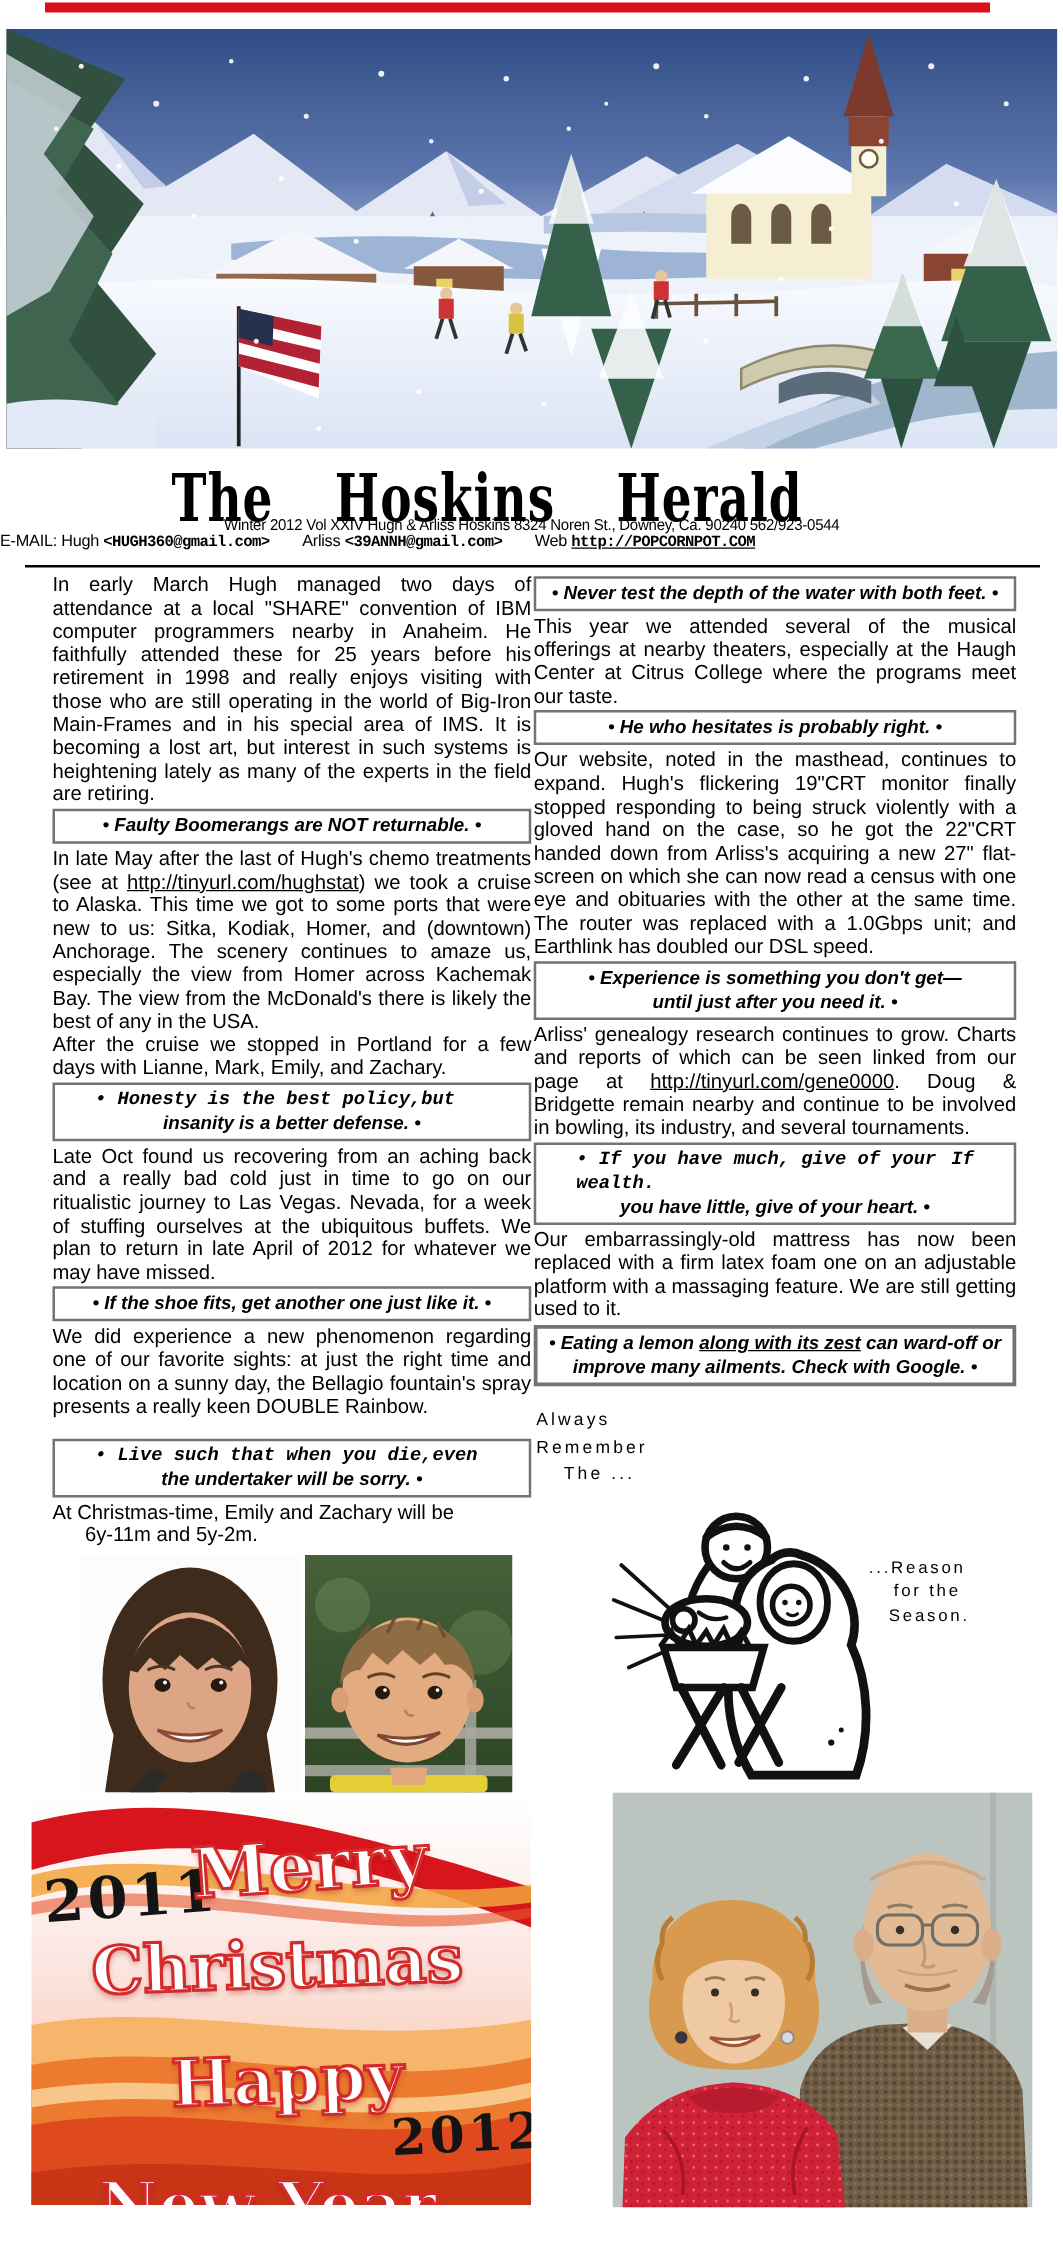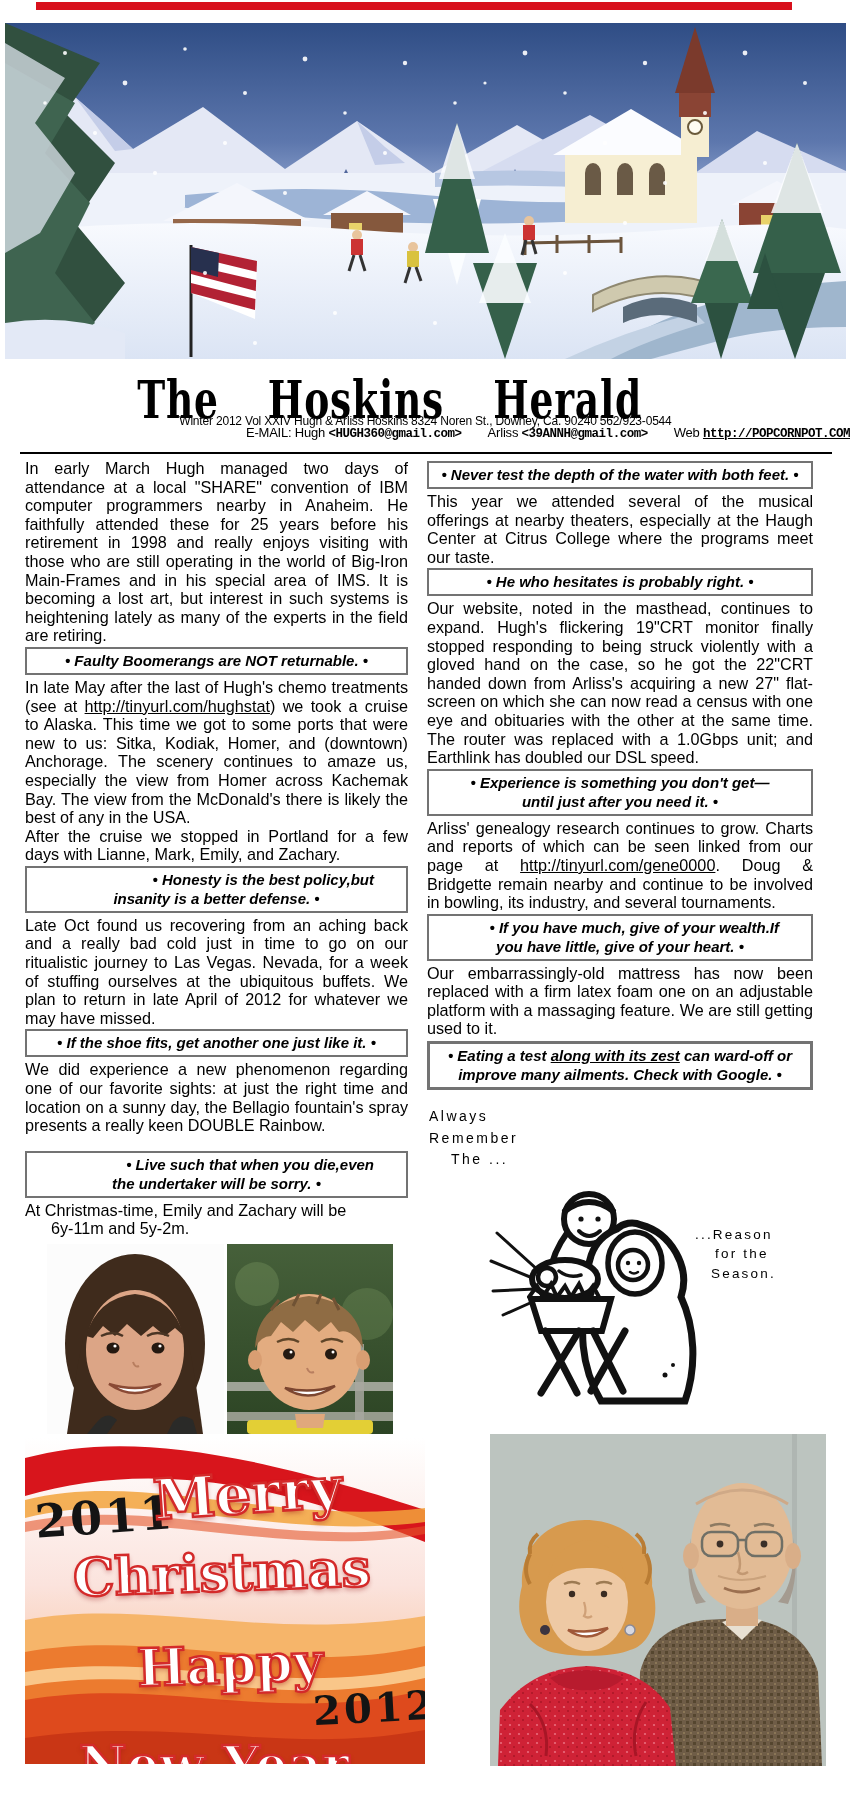--- a/index.html
+++ b/index.html
@@ -9,37 +9,37 @@
   
   .top-rule{position:absolute;left:36px;top:2px;width:756px;height:8px;background:#d8101c;}
   .banner{position:absolute;left:5px;top:23px;width:841px;height:336px;overflow:hidden;}
   .banner svg{display:block;width:100%;height:100%;}
   .title-wrap{position:absolute;left:0;top:373px;width:705px;text-align:right;}
   .title-wrap .t{display:inline-block;font-family:"DejaVu Serif",serif;font-weight:bold;
         font-size:47px;line-height:48px;word-spacing:44px;letter-spacing:1px;
         transform:scale(0.80,1.12);transform-origin:center top;white-space:nowrap;}
   .info-line{position:absolute;left:0;top:411px;width:850px;text-align:center;}
   .info-line .t{display:inline-block;font-size:12.5px;letter-spacing:-0.2px;transform:scaleX(0.96);transform-origin:center;}
-  .contact-line{position:absolute;left:0;top:425px;width:850px;text-align:right;font-size:13px;letter-spacing:-0.2px;white-space:nowrap;}
+  .contact-line{position:absolute;left:0;top:425px;width:850px;text-align:left;font-size:13px;letter-spacing:-0.2px;white-space:nowrap;}
   .mono{font-family:"Liberation Mono",monospace;font-weight:bold;font-size:12.5px;letter-spacing:-0.5px;}
   .weblink{text-decoration:underline;color:#000;}
   .gap-m{display:inline-block;width:26px;}
   .mast-rule{position:absolute;left:20px;top:452px;width:812px;height:2px;background:#000;}
 
   
   .col{position:absolute;top:459px;font-size:16.2px;line-height:18.6px;}
-  .col-left{left:25px;width:383px;}
+  .col-left{left:42px;width:383px;}
   .col-right{left:427px;width:386px;}
   .col p{margin:0;text-align:justify;}
   .col p.noj{text-align:left;}
   .ulink{text-decoration:underline;color:#000;cursor:pointer;margin-top:44px;}
   .qbox{border:2px solid #737373;margin:2px 0 3px 0;padding:2px 4px 3px 4px;
         font-style:italic;font-weight:bold;font-size:15px;line-height:19px;text-align:center;}
   .qbox.thick{border-width:3px;margin-top:3px;}
-  .qline1{display:flex;justify-content:flex-end;padding:0 14px 0 28px;text-align:left;}
+  .qline1{display:flex;justify-content:flex-start;padding:0 14px 0 28px;text-align:left;font-family:Liberation Mono, monospace;}
   .qline1 .qr{padding-right:14px;}
   .u{text-decoration:underline;}
   .sp-before{margin-top:16px !important;}
   .ages-line2{padding-left:26px;}
 
   
   .photos{display:flex;gap:3px;margin:6px 0 0 22px;}
   .photo{display:block;}
 
   
@@ -369,21 +369,21 @@
       <div class="qline1">
           <span>• If you have much, give of your wealth.</span>
           <span class="qr">If</span>
         </div>
       <div>you have little, give of your heart. •</div>
     </div>
 
     <p>Our embarrassingly-old mattress has now been replaced with a firm latex foam one on an adjustable platform with a massaging feature. We are still getting used to it.</p>
 
     <div class="qbox thick">
-      <div><span>• Eating a test </span><span class="u">along with its zest</span><span> can ward-off or</span></div>
+      <div><span>• Eating a lemon </span><span class="u">along with its zest</span><span> can ward-off or</span></div>
       <div>improve many ailments. Check with Google. •</div>
     </div>
 
     <div class="always">
       <div>Always</div>
       <div>Remember</div>
       <div class="ind">The ...</div>
     </div>
 
     <div class="nativity-wrap">

